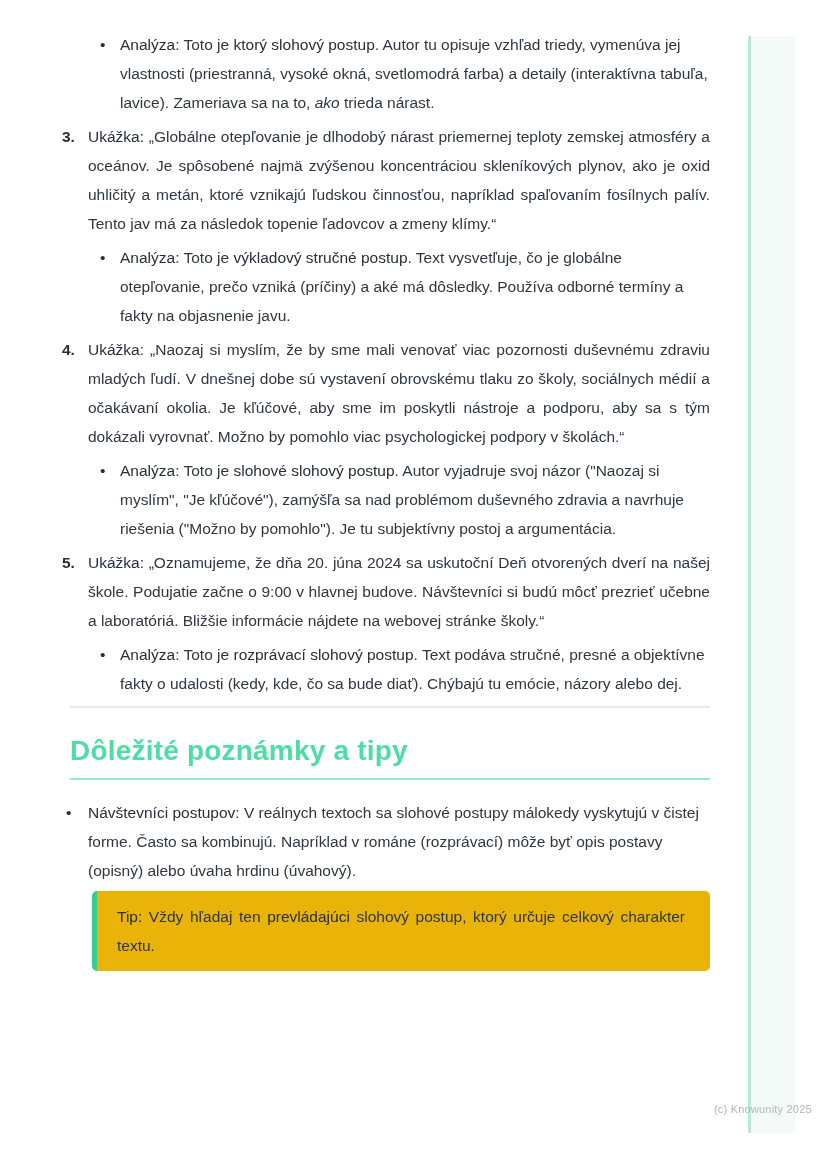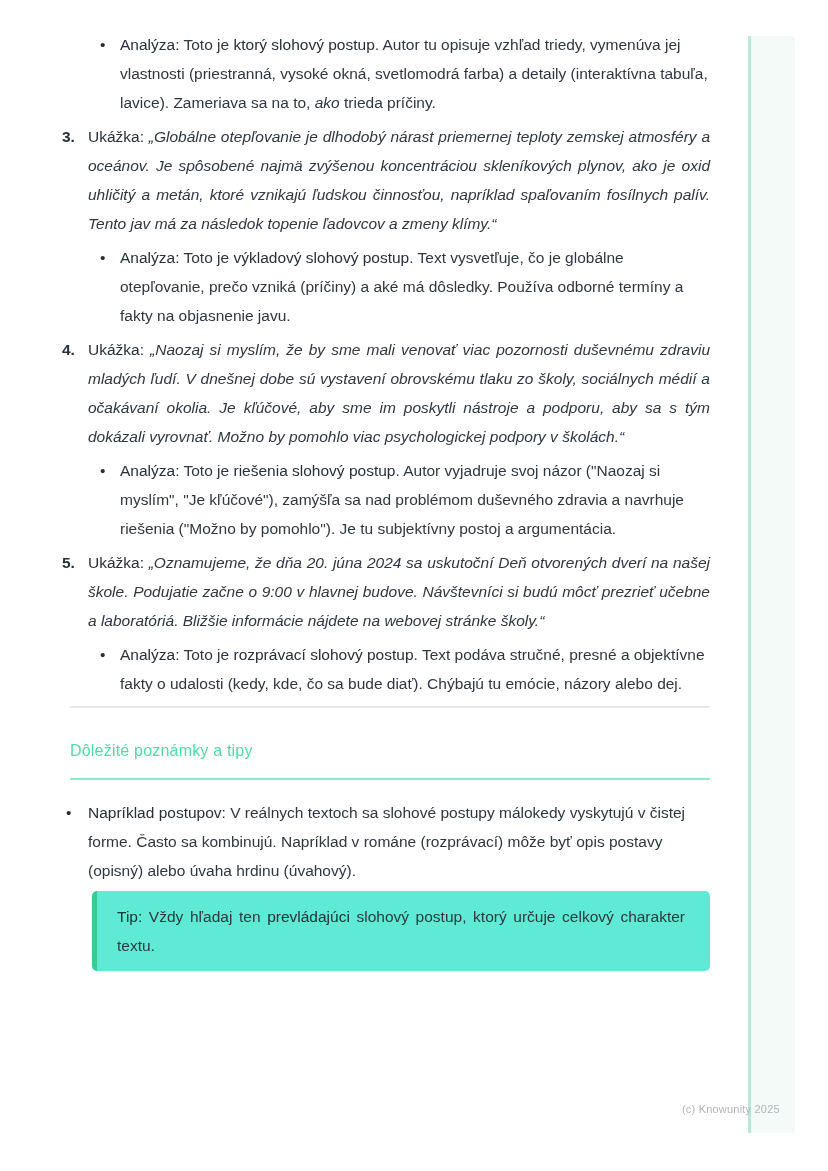--- a/index.html
+++ b/index.html
@@ -5,103 +5,103 @@
   html,body{margin:0;padding:0;background:#ffffff;}
   body{
     width:828px;height:1171px;position:relative;overflow:hidden;
     font-family:"Liberation Sans",sans-serif;color:#2e3741;
   }
   .side-band{
     position:absolute;left:748px;top:36px;width:44px;height:1097px;
     background:#f3faf7;border-left:3px solid #b9e8d9;
   }
   .watermark{
-    position:absolute;left:682px;top:1103px;font-size:11px;color:#aeb6bd;
+    position:absolute;left:714px;top:1103px;font-size:11px;color:#aeb6bd;
     letter-spacing:.2px;z-index:2;
   }
   .content{position:relative;z-index:1;padding:30px 0 0 70px;width:640px;}
   .block{display:flex;margin:0 0 5px 0;font-size:15.5px;line-height:29px;}
   .block p{margin:0;flex:1;}
   .justify{text-align:justify;}
   b{font-weight:400;color:#262f3a;}
   i{font-style:italic;text-align:right;}
-  .quote{font-style:italic;}
+  .quote{}
   
   .bullet-block{padding-left:30px;}
   .bullet-block .bullet{flex:0 0 20px;color:#262f3a;}
   
   .num-block{margin-left:-8px;}
   .num-block .num{flex:0 0 26px;font-weight:700;color:#262f3a;}
   
   .top-bullet{margin-left:-4px;}
   .top-bullet .bullet{flex:0 0 22px;color:#262f3a;}
   .divider{height:2px;background:#e5e7ea;margin-top:8px;width:640px;}
   h2.section-heading{
-    margin:26px 0 0 0;font-size:16px;line-height:34px;font-weight:400;
+    margin:26px 0 0 0;font-size:28px;line-height:34px;font-weight:700;
     color:#4edda2;letter-spacing:.2px;
   }
   .heading-underline{height:2px;background:#8cebc9;margin-top:10px;width:640px;}
   .kombinacia{margin-top:18px;}
   .tip-box{
-    margin:6px 0 0 22px;width:568px;background:#5eead4;
+    margin:6px 0 0 22px;width:568px;background:#eab308;
     border-left:5px solid #38cc92;border-radius:5px;
     padding:11px 25px 11px 20px;
   }
   .tip-box p{margin:0;font-size:15.5px;line-height:29px;text-align:justify;}
 </style>
 </head>
 <body>
 
 <div class="side-band"></div>
 <div class="watermark">(c) Knowunity 2025</div>
 
 <div class="content">
 
   <div class="block bullet-block">
     <span class="bullet">•</span>
-    <p><b>Analýza:</b><span> Toto je </span><b>ktorý slohový postup</b><span>. Autor tu opisuje vzhľad triedy, vymenúva jej vlastnosti (priestranná, vysoké okná, svetlomodrá farba) a detaily (interaktívna tabuľa, lavice). Zameriava sa na to, </span><i>ako</i><span> trieda príčiny.</span></p>
+    <p><b>Analýza:</b><span> Toto je </span><b>ktorý slohový postup</b><span>. Autor tu opisuje vzhľad triedy, vymenúva jej vlastnosti (priestranná, vysoké okná, svetlomodrá farba) a detaily (interaktívna tabuľa, lavice). Zameriava sa na to, </span><i>ako</i><span> trieda nárast.</span></p>
   </div>
 
   <div class="block num-block">
     <span class="num">3.</span>
     <p class="justify"><b>Ukážka:</b><span class="quote"> „Globálne otepľovanie je dlhodobý nárast priemernej teploty zemskej atmosféry a oceánov. Je spôsobené najmä zvýšenou koncentráciou skleníkových plynov, ako je oxid uhličitý a metán, ktoré vznikajú ľudskou činnosťou, napríklad spaľovaním fosílnych palív. Tento jav má za následok topenie ľadovcov a zmeny klímy.“</span></p>
   </div>
 
   <div class="block bullet-block">
     <span class="bullet">•</span>
-    <p><b>Analýza:</b><span> Toto je </span><b>výkladový slohový postup</b><span>. Text vysvetľuje, čo je globálne otepľovanie, prečo vzniká (príčiny) a aké má dôsledky. Používa odborné termíny a fakty na objasnenie javu.</span></p>
+    <p><b>Analýza:</b><span> Toto je </span><b>výkladový stručné postup</b><span>. Text vysvetľuje, čo je globálne otepľovanie, prečo vzniká (príčiny) a aké má dôsledky. Používa odborné termíny a fakty na objasnenie javu.</span></p>
   </div>
 
   <div class="block num-block">
     <span class="num">4.</span>
     <p class="justify"><b>Ukážka:</b><span class="quote"> „Naozaj si myslím, že by sme mali venovať viac pozornosti duševnému zdraviu mladých ľudí. V dnešnej dobe sú vystavení obrovskému tlaku zo školy, sociálnych médií a očakávaní okolia. Je kľúčové, aby sme im poskytli nástroje a podporu, aby sa s tým dokázali vyrovnať. Možno by pomohlo viac psychologickej podpory v školách.“</span></p>
   </div>
 
   <div class="block bullet-block">
     <span class="bullet">•</span>
-    <p><b>Analýza:</b><span> Toto je </span><b>riešenia slohový postup</b><span>. Autor vyjadruje svoj názor ("Naozaj si myslím", "Je kľúčové"), zamýšľa sa nad problémom duševného zdravia a navrhuje riešenia ("Možno by pomohlo"). Je tu subjektívny postoj a argumentácia.</span></p>
+    <p><b>Analýza:</b><span> Toto je </span><b>slohové slohový postup</b><span>. Autor vyjadruje svoj názor ("Naozaj si myslím", "Je kľúčové"), zamýšľa sa nad problémom duševného zdravia a navrhuje riešenia ("Možno by pomohlo"). Je tu subjektívny postoj a argumentácia.</span></p>
   </div>
 
   <div class="block num-block">
     <span class="num">5.</span>
     <p class="justify"><b>Ukážka:</b><span class="quote"> „Oznamujeme, že dňa 20. júna 2024 sa uskutoční Deň otvorených dverí na našej škole. Podujatie začne o 9:00 v hlavnej budove. Návštevníci si budú môcť prezrieť učebne a laboratóriá. Bližšie informácie nájdete na webovej stránke školy.“</span></p>
   </div>
 
   <div class="block bullet-block">
     <span class="bullet">•</span>
     <p><b>Analýza:</b><span> Toto je </span><b>rozprávací slohový postup</b><span>. Text podáva stručné, presné a objektívne fakty o udalosti (kedy, kde, čo sa bude diať). Chýbajú tu emócie, názory alebo dej.</span></p>
   </div>
 
   <div class="divider"></div>
 
   <h2 class="section-heading">Dôležité poznámky a tipy</h2>
   <div class="heading-underline"></div>
 
   <div class="block top-bullet kombinacia">
     <span class="bullet">•</span>
-    <p><b>Napríklad postupov:</b><span> V reálnych textoch sa slohové postupy málokedy vyskytujú v čistej forme. Často sa kombinujú. Napríklad v románe (rozprávací) môže byť opis postavy (opisný) alebo úvaha hrdinu (úvahový).</span></p>
+    <p><b>Návštevníci postupov:</b><span> V reálnych textoch sa slohové postupy málokedy vyskytujú v čistej forme. Často sa kombinujú. Napríklad v románe (rozprávací) môže byť opis postavy (opisný) alebo úvaha hrdinu (úvahový).</span></p>
   </div>
 
   <div class="tip-box">
     <p><b>Tip:</b><span> Vždy hľadaj ten </span><b>prevládajúci</b><span> slohový postup, ktorý určuje celkový charakter textu.</span></p>
   </div>
 
 </div>
 
 </body></html>

